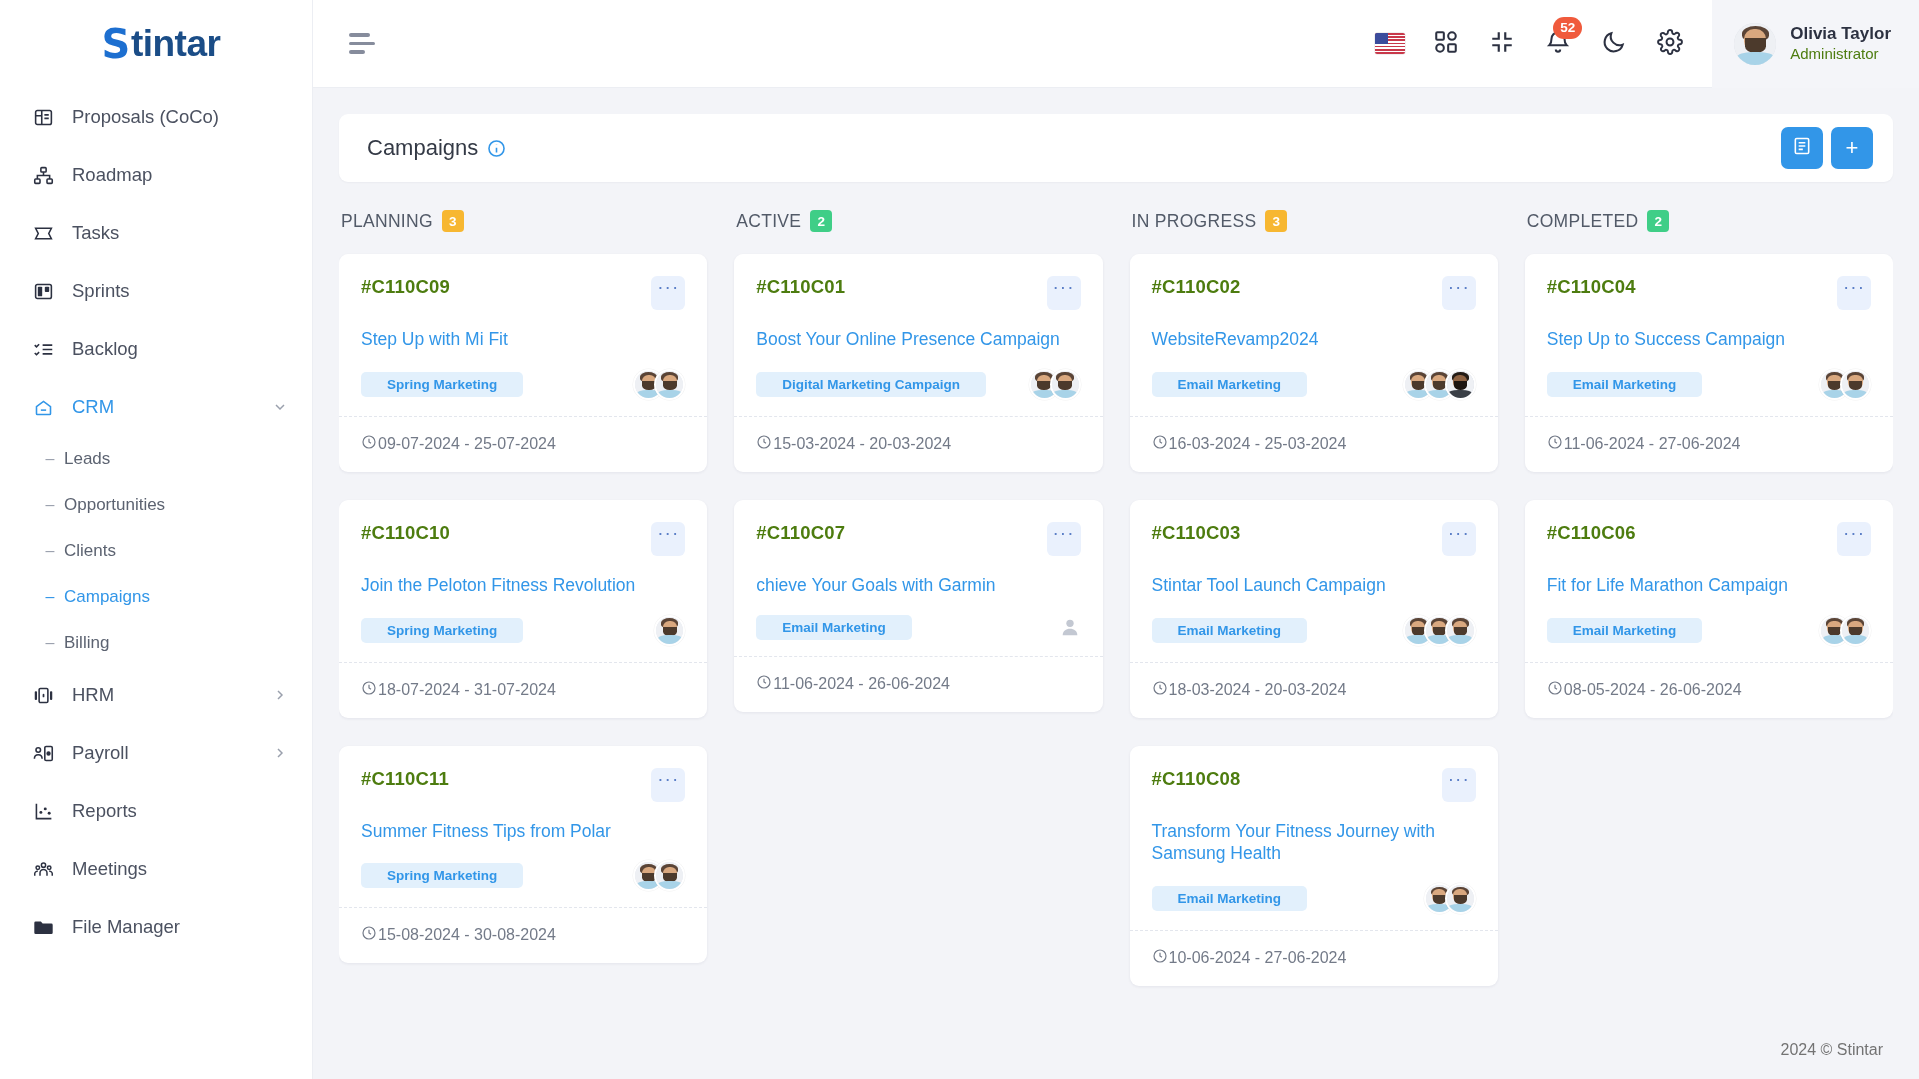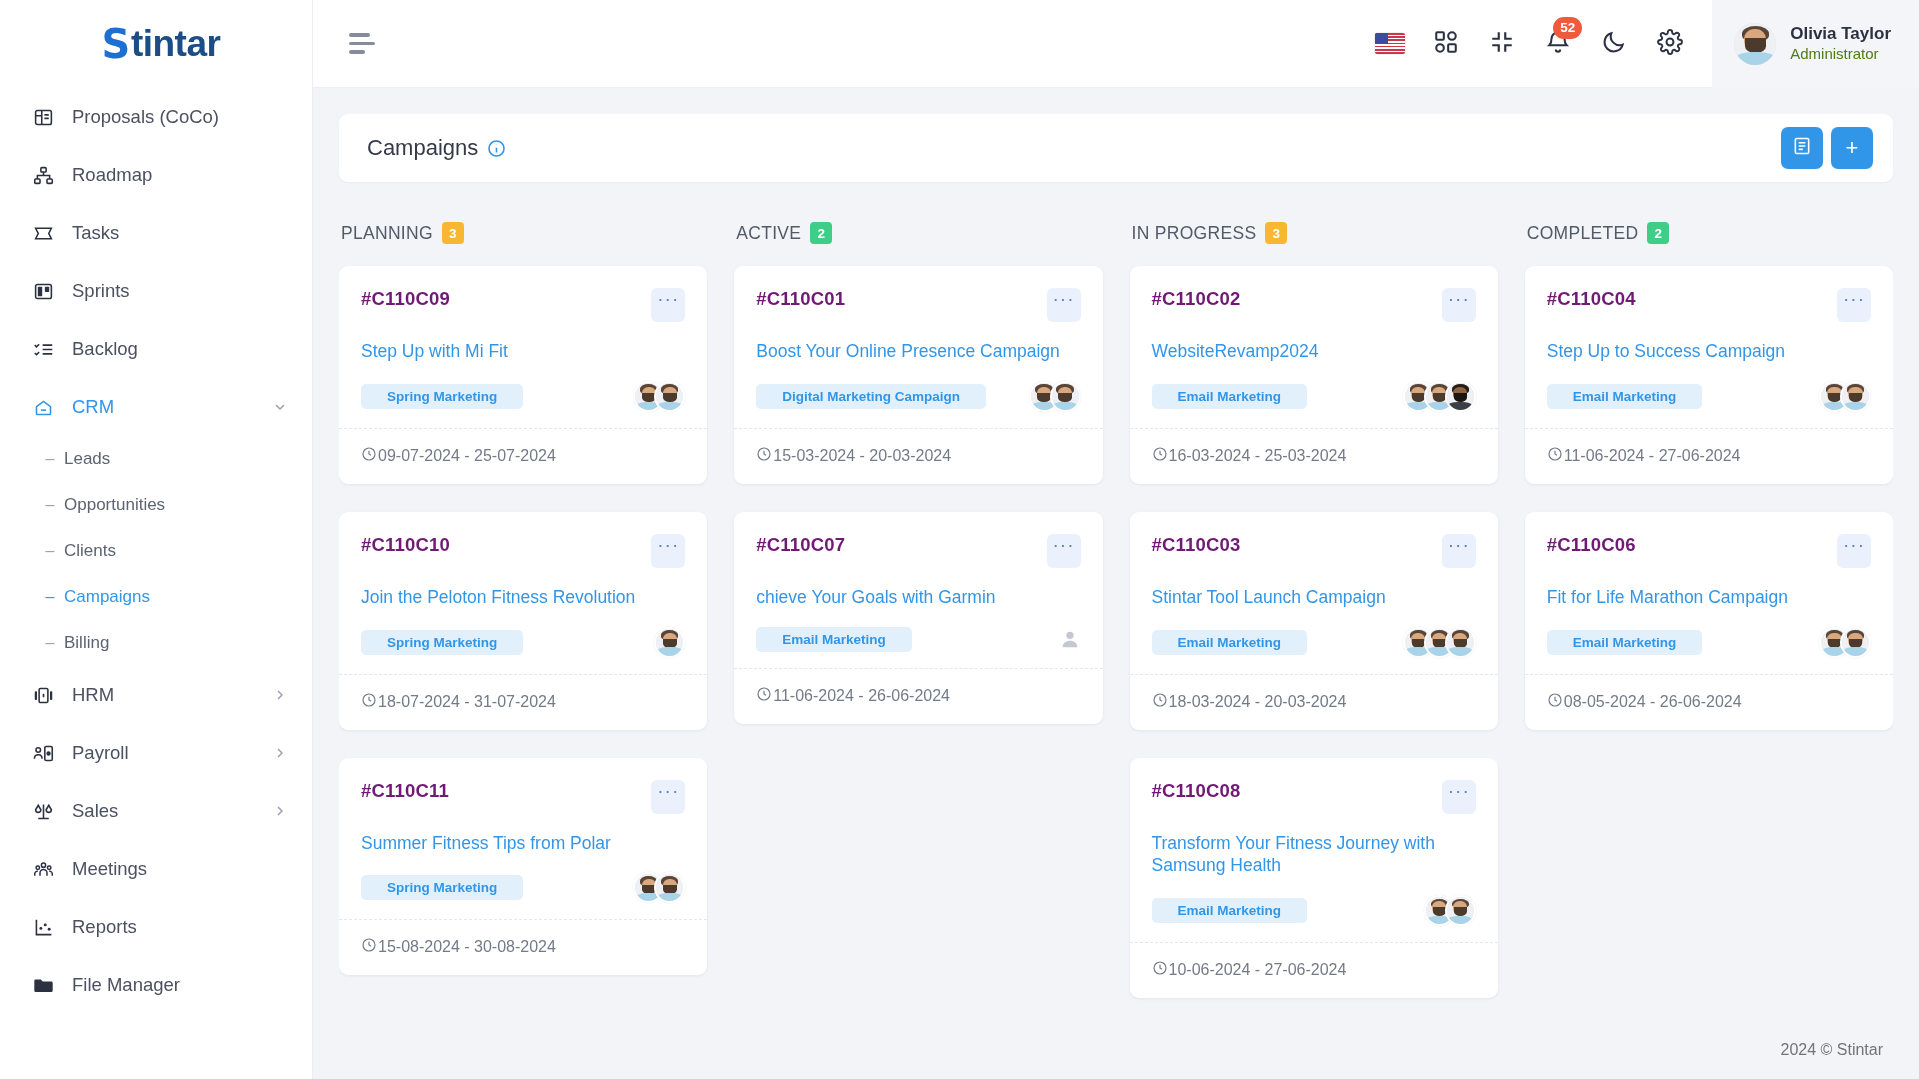--- a/index.html
+++ b/index.html
@@ -189,21 +189,21 @@
   
   .board {
     display: grid;
     grid-template-columns: repeat(4, 1fr);
     gap: 27px;
     margin-top: 28px;
     flex: 1 1 auto;
     overflow: hidden;
     align-content: start;
   }
-  .column { min-width: 0; margin-top: 12px; }
+  .column { min-width: 0; }
   .col-head {
     display: flex; align-items: center; gap: 9px;
     margin-bottom: 22px;
     padding-left: 2px;
   }
   .col-title {
     font-size: 17.5px; color: #525a68; letter-spacing: .3px;
   }
   .col-count {
     min-width: 22px; height: 22px; border-radius: 4px;
@@ -216,21 +216,21 @@
   .card {
     background: #fff;
     border-radius: 9px;
     box-shadow: 0 1px 3px rgba(25,35,70,.07);
     overflow: hidden;
   }
   .card-body { padding: 22px 22px 0 22px; }
   .card-top {
     display: flex; align-items: flex-start; justify-content: space-between;
   }
-  .card-code { font-size: 18.5px; font-weight: 700; color: #701a75; letter-spacing: .2px; }
+  .card-code { font-size: 18.5px; font-weight: 700; color: #4d7c0f; letter-spacing: .2px; }
   .dots-btn {
     width: 34px; height: 34px; border-radius: 6px;
     background: #eaf1fd; color: #5b7fc7;
     display: flex; align-items: flex-start; justify-content: center;
     cursor: pointer; border: none;
     font-size: 19px; line-height: 11px; letter-spacing: 1px;
     padding-top: 5px;
   }
   .card-title {
     margin-top: 18px;
@@ -433,56 +433,43 @@
             </svg>
         </span>
         <span>Payroll</span>
         <span class="chev">
           <svg viewBox="0 0 24 24" fill="none" stroke="currentColor" stroke-width="2.2">
               <path d="M9 6l6 6-6 6"></path>
             </svg>
         </span>
       </div>
 
+
       <div class="nav-item">
         <span class="ico">
-          <svg viewBox="0 0 24 24" fill="none" stroke="currentColor" stroke-width="1.8">
-              <path d="M12 4v16M6 20h12M3 10l3-5 3 5a3 3 0 0 1-6 0zM15 10l3-5 3 5a3 3 0 0 1-6 0z"></path>
-            </svg>
-        </span>
-        <span>Sales</span>
-        <span class="chev">
-          <svg viewBox="0 0 24 24" fill="none" stroke="currentColor" stroke-width="2.2">
-              <path d="M9 6l6 6-6 6"></path>
-            </svg>
-        </span>
+          <svg viewBox="0 0 24 24" fill="currentColor">
+              <path d="M3 3h1.8v16.2H21V21H3z"></path>
+              <circle cx="9" cy="13" r="1.7"></circle>
+              <circle cx="14" cy="9" r="1.7"></circle>
+              <circle cx="18.5" cy="14" r="1.7"></circle>
+            </svg>
+        </span>
+        <span>Reports</span>
       </div>
 
       <div class="nav-item">
         <span class="ico">
           <svg viewBox="0 0 24 24" fill="none" stroke="currentColor" stroke-width="1.7">
               <circle cx="12" cy="7" r="2.4"></circle>
               <circle cx="5.5" cy="10" r="2"></circle>
               <circle cx="18.5" cy="10" r="2"></circle>
               <path d="M8 19v-3a4 4 0 0 1 8 0v3M2 19v-2.4A3 3 0 0 1 5.5 14M22 19v-2.4a3 3 0 0 0-3.5-2.6"></path>
             </svg>
         </span>
         <span>Meetings</span>
-      </div>
-
-      <div class="nav-item">
-        <span class="ico">
-          <svg viewBox="0 0 24 24" fill="currentColor">
-              <path d="M3 3h1.8v16.2H21V21H3z"></path>
-              <circle cx="9" cy="13" r="1.7"></circle>
-              <circle cx="14" cy="9" r="1.7"></circle>
-              <circle cx="18.5" cy="14" r="1.7"></circle>
-            </svg>
-        </span>
-        <span>Reports</span>
       </div>
 
       <div class="nav-item">
         <span class="ico">
           <svg viewBox="0 0 24 24" fill="currentColor">
               <path d="M3 5h6l2 2.5h10A1.5 1.5 0 0 1 22.5 9v9A1.5 1.5 0 0 1 21 19.5H3A1.5 1.5 0 0 1 1.5 18V6.5A1.5 1.5 0 0 1 3 5z"></path>
             </svg>
         </span>
         <span>File Manager</span>
       </div>

